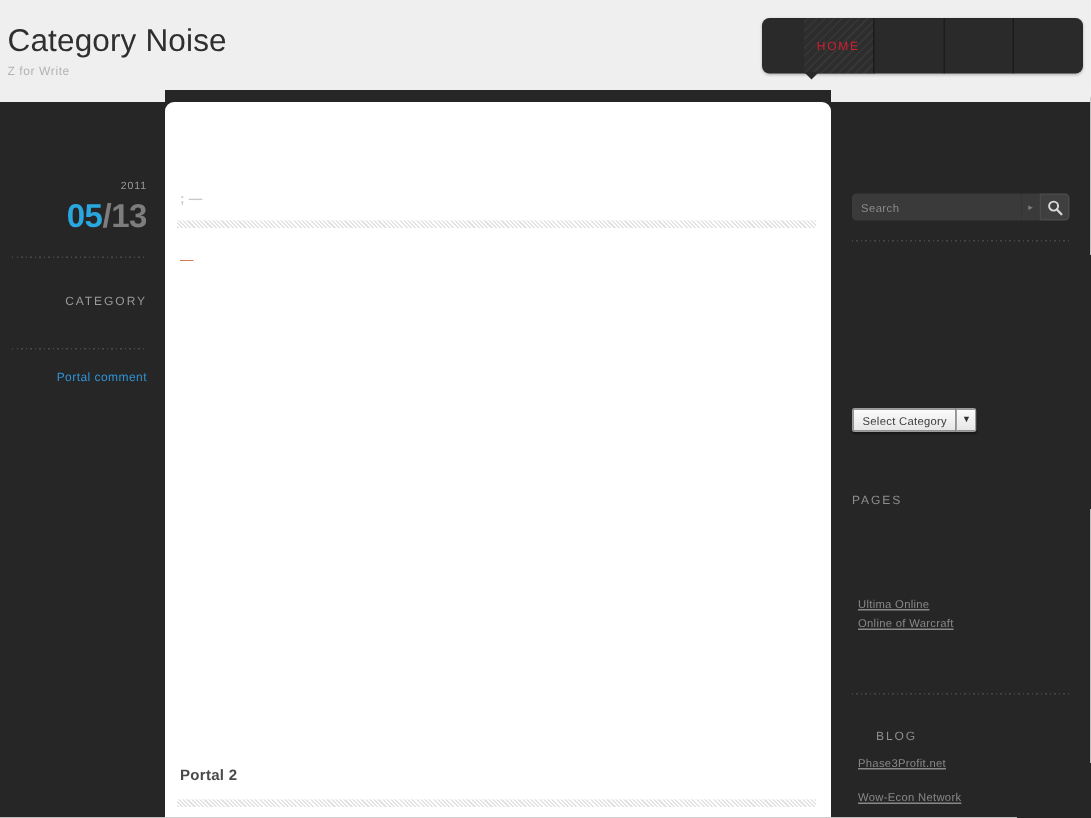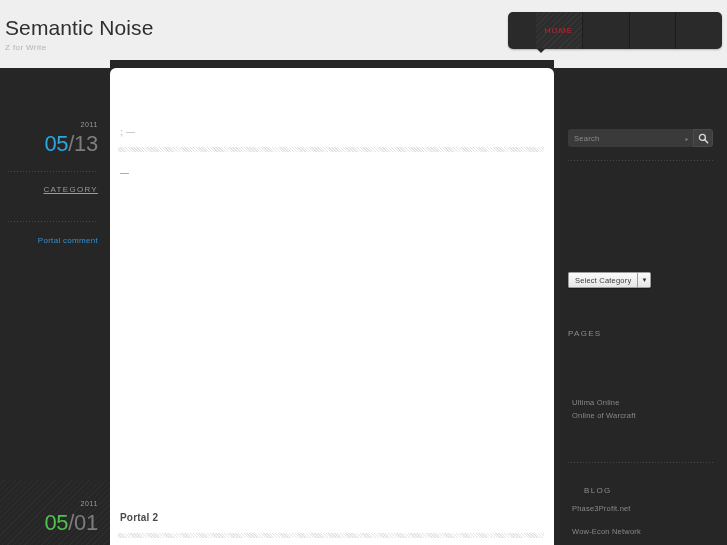--- a/index.html
+++ b/index.html
@@ -170,44 +170,43 @@
       rgba(0,0,0,0) 1px, rgba(0,0,0,0) 4px);
   }
   .meta-year {
     font-size: 7px;
     color: #9b9b9b;
     letter-spacing: .6px;
     line-height: 9px;
   }
   .meta-date {
     font-size: 22px;
-    font-weight: 400;
+    font-weight: 700;
     line-height: 26px;
     letter-spacing: -.3px;
     margin-top: 2px;
   }
   .meta-date .mm { color: #29a8e0; }
   .meta-date.green .mm { color: #4cc44c; }
   .meta-date .dd { color: #7d7d7d; }
   .dot-rule {
     height: 1px;
     margin-top: 14px;
     margin-left: 8px;
     background-image: repeating-linear-gradient(
       to right,
       #4a4a4a 0px, #4a4a4a 1px,
       transparent 1px, transparent 3px);
   }
   .meta-category {
     font-size: 8px;
     letter-spacing: 1.3px;
     color: #9a9a9a;
-    margin-top: 13px;
+    margin-top: 24px;
     line-height: 10px;
-    text-decoration: underline;
   }
   .meta-comment {
     font-size: 8px;
     color: #2f93d6;
     letter-spacing: .3px;
     margin-top: 14px;
     line-height: 10px;
   }
 
   
@@ -303,30 +302,31 @@
     color: #8e8e8e;
   }
   .side-link {
     position: absolute;
     left: 18px;
     font-size: 7.5px;
     letter-spacing: .2px;
     color: #888888;
     line-height: 10px;
     white-space: nowrap;
+    text-decoration: underline;
   }
 </style>
 </head>
 <body>
 
 <div id="page">
 
   <div id="header">
     <div id="brand">
-      <div id="site-title">Semantic Noise</div>
+      <div id="site-title">Category Noise</div>
       <div id="site-tagline">Z for Write</div>
     </div>
 
     <nav id="nav">
       <div class="nav-item active">
         <span>HOME</span>
       </div>
       <div class="nav-item">
         <span></span>
       </div>
@@ -348,26 +348,20 @@
     <div class="meta-year">2011</div>
     <div class="meta-date">
       <span class="mm">05</span><span class="dd">/13</span>
     </div>
     <div class="dot-rule"></div>
     <div class="meta-category">CATEGORY</div>
     <div class="dot-rule" style="margin-top:26px;"></div>
     <div class="meta-comment">Portal comment</div>
   </div>
 
-  <div class="meta-col striped" style="top:480px;height:65px;">
-    <div class="meta-year" style="margin-top:19px;">2011</div>
-    <div class="meta-date green">
-      <span class="mm">05</span><span class="dd">/01</span>
-    </div>
-  </div>
 
   <div id="content-card">
 
     <article class="post-body" style="top:57px;">
       <h2 class="post-title ghost">;   —</h2>
       <div class="hatch-rule"></div>
       <div class="post-excerpt">—</div>
     </article>
 
     <article class="post-body" style="top:443px;">

